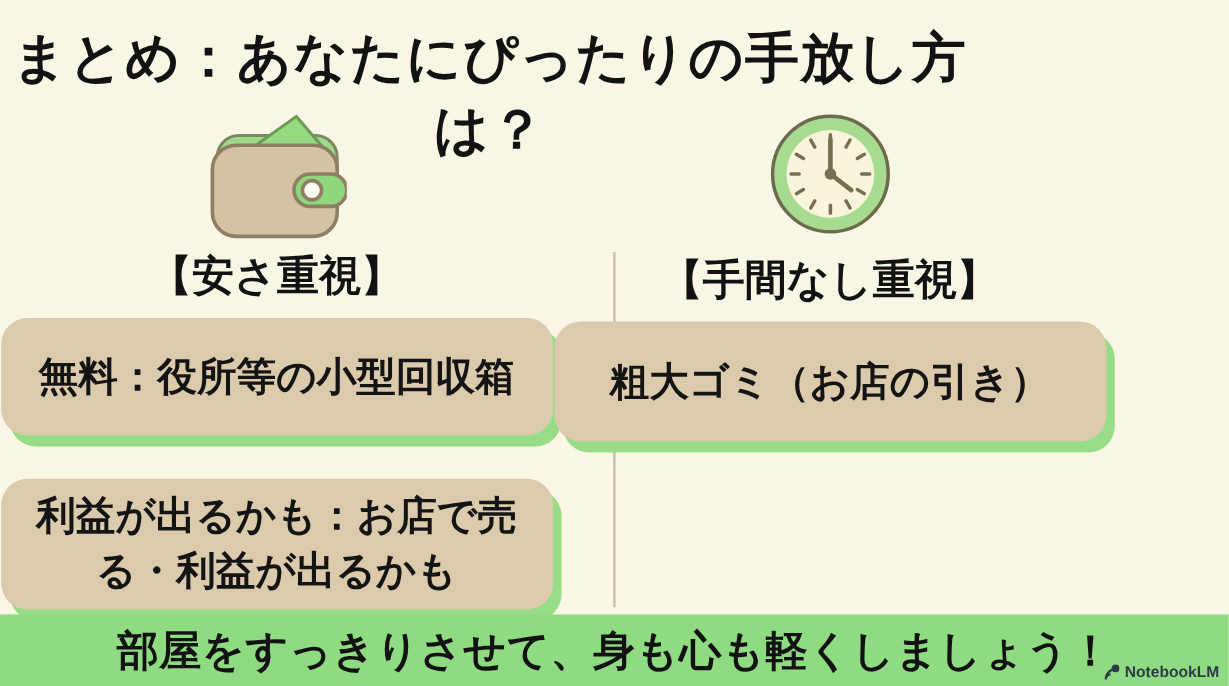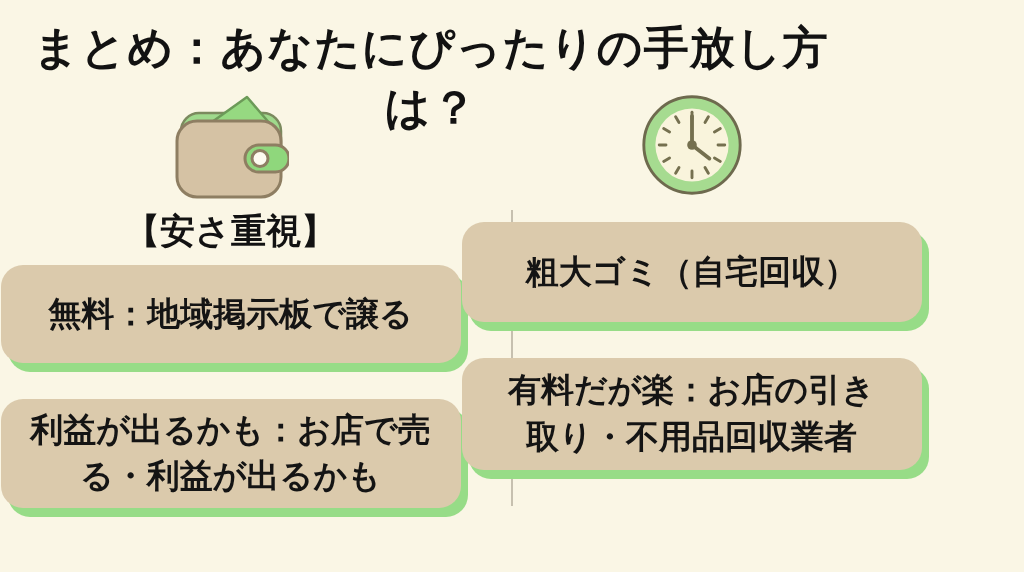--- a/index.html
+++ b/index.html
@@ -7,21 +7,20 @@
     width:1024px;height:572px;position:relative;overflow:hidden;
     background:#FAF6E5;
     font-family:"Liberation Sans","DejaVu Sans",sans-serif;
     color:#111;
   }
   .stage{position:absolute;inset:0;}
   .title{
     position:absolute;top:18px;left:0;width:816px;
     text-align:center;font-size:45px;font-weight:800;letter-spacing:1px;
     color:#121212;
-    margin-left:23px;
   }
   .columns{
     position:absolute;top:88px;left:0;width:1024px;height:420px;
     display:flex;
   }
   .column{
     width:461px;display:flex;flex-direction:column;align-items:center;
   }
   .icon-slot{height:118px;display:flex;align-items:flex-start;justify-content:center;margin-top:4px;}
   .cat-label{
@@ -71,21 +70,21 @@
         <svg width="116" height="112" viewBox="0 0 116 110" aria-hidden="true">
           <rect x="8" y="20" width="100" height="52" rx="18" fill="#9FD98C" stroke="#7B8A5E" stroke-width="2.5"></rect>
           <polygon points="32,34 74,4 98,32 54,46" fill="#96D981" stroke="#6C9A58" stroke-width="2.5" stroke-linejoin="round"></polygon>
           <rect x="4" y="28" width="104" height="76" rx="20" fill="#D5C2A4" stroke="#8E7E62" stroke-width="3"></rect>
           <rect x="72" y="52" width="44" height="27" rx="13.5" fill="#8FD77C" stroke="#8E7E62" stroke-width="3"></rect>
           <circle cx="87" cy="65.5" r="8" fill="#FDFBEF" stroke="#8E7E62" stroke-width="3"></circle>
         </svg>
       </div>
       <div class="cat-label">【安さ重視】</div>
       <div class="box box-1">
-        <span class="line">無料：地域掲示板で譲る</span>
+        <span class="line">無料：役所等の小型回収箱</span>
       </div>
       <div class="box box-2">
         <span class="line">利益が出るかも：お店で売</span>
         <span class="line">る・利益が出るかも</span>
       </div>
     </div>
 
     <div class="column">
       <div class="icon-slot">
         <svg width="106" height="106" viewBox="0 0 110 110" aria-hidden="true">
@@ -105,25 +104,33 @@
             <line x1="25.6" y1="38" x2="31.7" y2="41.5"></line>
             <line x1="38" y1="25.6" x2="41.5" y2="31.7"></line>
           </g>
           <g stroke="#75704F" stroke-linecap="round">
             <line x1="55" y1="55" x2="55" y2="25" stroke-width="4"></line>
             <line x1="55" y1="55" x2="73" y2="69" stroke-width="4"></line>
           </g>
           <circle cx="55" cy="55" r="5" fill="#75704F"></circle>
         </svg>
       </div>
+      <div class="cat-label">【手間なし重視】</div>
       <div class="box box-1">
-        <span class="line">粗大ゴミ（自宅回収）</span>
-      </div>
-      <div class="box box-2">
-        <span class="line">有料だが楽：お店の引き</span>
-        <span class="line">取り・不用品回収業者</span>
+        <span class="line">粗大ゴミ（お店の引き）</span>
       </div>
     </div>
 
   </div>
 
+  <div class="footer-bar">
+    <div class="footer-text">部屋をすっきりさせて、身も心も軽くしましょう！</div>
+    <div class="watermark">
+      <svg width="14" height="14" viewBox="0 0 14 14">
+        <circle cx="9.6" cy="4" r="3.2" fill="#2E3A45"></circle>
+        <path d="M1.5,13 a8.5,8.5 0 0 1 8.5,-8.5" stroke="#2E3A45" stroke-width="1.8" fill="none"></path>
+        <path d="M1.5,13 a4,4 0 0 1 4,-4" stroke="#2E3A45" stroke-width="1.8" fill="none"></path>
+      </svg>
+      <span>NotebookLM</span>
+    </div>
+  </div>
 
 </div>
 
 </body></html>

